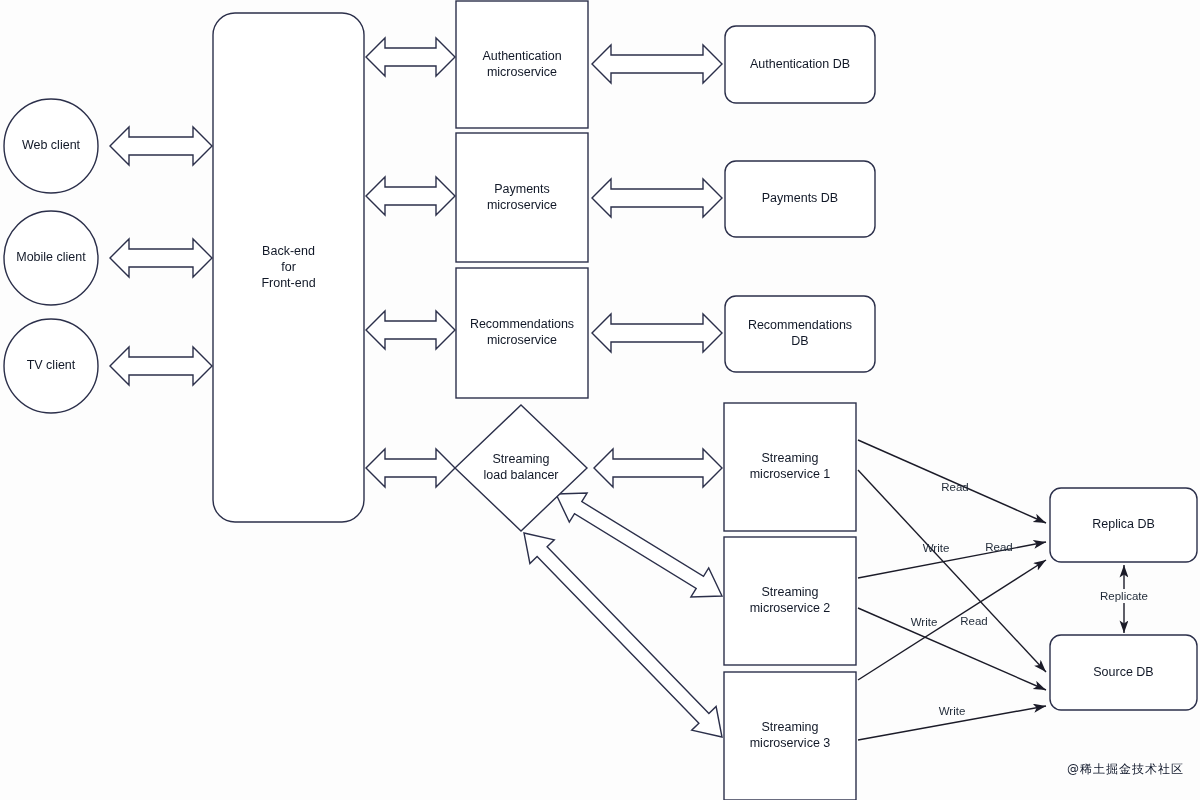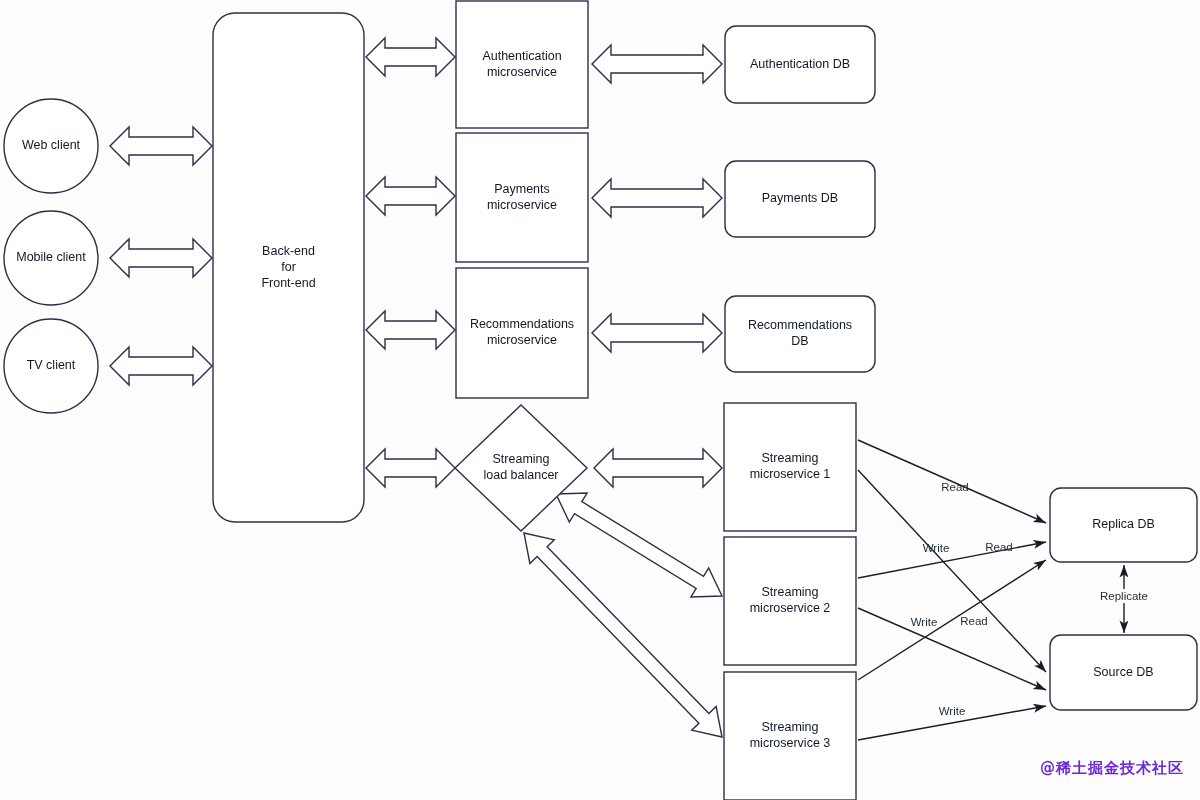--- a/index.html
+++ b/index.html
@@ -25,25 +25,24 @@
     text-anchor:middle;
     dominant-baseline:middle;
   }
   .shape{fill:#ffffff;stroke:#2b2f4a;stroke-width:1.4;}
   .blockarrow{fill:#ffffff;stroke:#2b2f4a;stroke-width:1.4;stroke-linejoin:miter;}
   .thinline{stroke:#1b1b28;stroke-width:1.4;fill:none;}
   .watermark{
     position:absolute;
     right:16px;bottom:22px;
     font-family:"DejaVu Sans", sans-serif;
-    font-size:15px;
-    color:#6d28d9;
+    font-size:12px;
+    color:#0f172a;
     letter-spacing:1px;
     white-space:nowrap;
-    font-weight:bold;
   }
 </style>
 </head>
 <body>
 
 <div id="stage">
   <svg id="diagram" viewBox="0 0 1200 800">
     <defs>
       <marker id="thinarrow" markerWidth="10" markerHeight="10" refX="9" refY="3.2" orient="auto" markerUnits="strokeWidth">
         <path d="M0,0 L9,3.2 L0,6.4 L2.2,3.2 z" fill="#1b1b28"></path>

